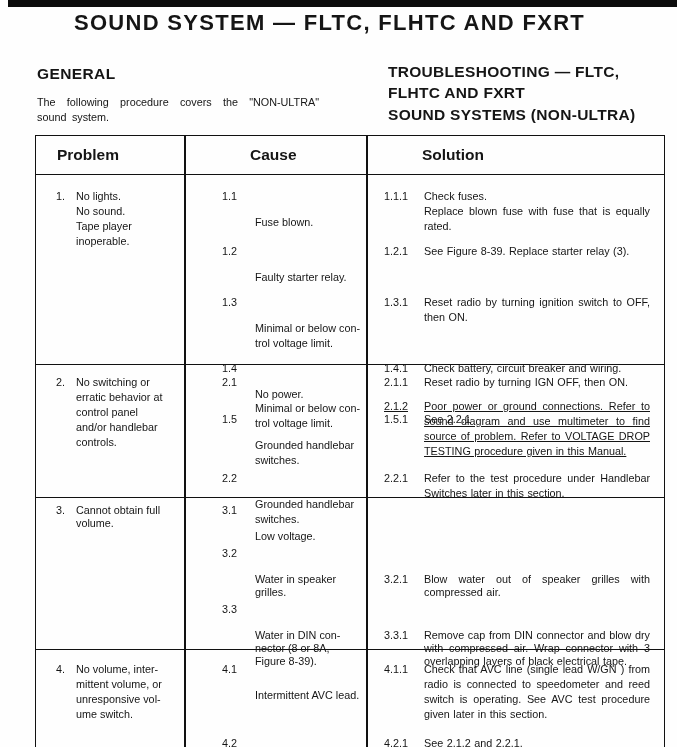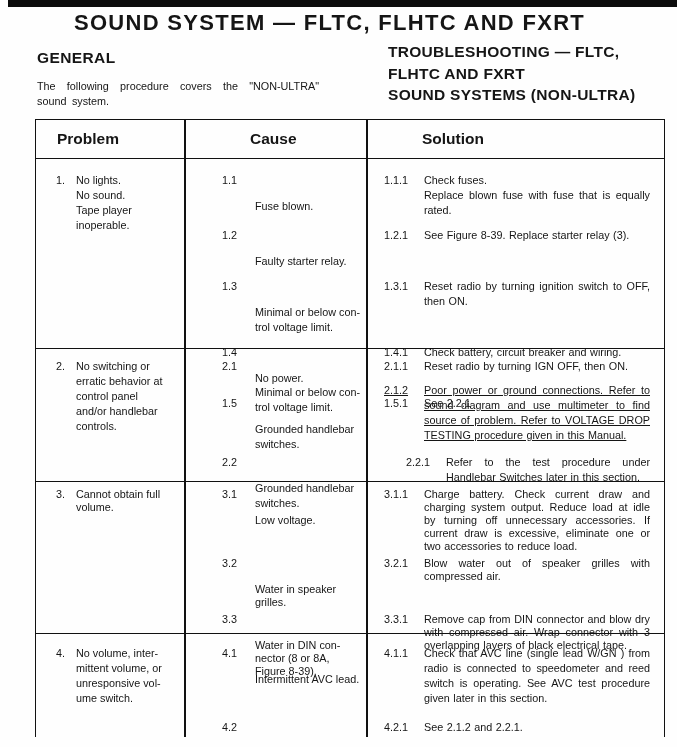--- a/index.html
+++ b/index.html
@@ -16,21 +16,21 @@
     position:absolute; top:0; left:8px; right:0; height:7px;
     background:#0c0c0c;
   }
   .title {
     margin:11px 18px 0 0;
     text-align:center;
     font-size:22px; font-weight:bold;
     letter-spacing:1.3px;
     line-height:24px;
   }
-  .intro { display:flex; margin:6px 9px 0 37px; }
+  .intro { display:flex; margin:22px 9px 0 37px;align-items:flex-end; }
   .intro-left { width:303px; }
   .intro-right { margin-left:48px; flex:1; }
   .general-h { margin:8px 0 0 0; font-size:15.5px; font-weight:bold; letter-spacing:0.4px; }
   .general-p {
     margin:12px 0 0 0; width:282px;
     font-size:10.8px; line-height:15px;
     text-align:justify; word-spacing:2.5px;
     white-space:normal;
   }
   .ts-h {
@@ -72,24 +72,24 @@
   .cause-item .txt { flex:1; white-space:pre-line;margin-top:26px; }
   .sol-item .num   { flex:none; width:40px; }
   .sol-item .txt   { flex:1; text-align:justify; white-space:pre-line; word-spacing:0.5px; }
   .sol-item + .sol-item { margin-top:9px;text-decoration:underline; }
   
   .r1 .prob-cell, .r1 .row-items { padding-top:14px; }
   .r1 { min-height:190px; }
   .r1 .subrow + .subrow { margin-top:10px; }
   .r2 .prob-cell, .r2 .row-items { padding-top:10px; }
   .r2 { min-height:133px; }
-  .r2 .subrow + .subrow { margin-top:12px;gap:22px; }
+  .r2 .subrow + .subrow { margin-top:12px; }
   .r3 .prob-cell, .r3 .row-items { padding-top:6px; }
   .r3 { min-height:152px; }
-  .r3 .subrow + .subrow { margin-top:4px; }
+  .r3 .subrow + .subrow { margin-top:4px;align-items:flex-end; }
   .r3 .item { line-height:13px; }
   .r4 .prob-cell, .r4 .row-items { padding-top:12px; }
   .r4 .subrow + .subrow { margin-top:14px; }
 </style>
 </head>
 <body>
 
 <div class="page">
   <div class="topbar"></div>
 
@@ -262,26 +262,20 @@
         </div>
       </div>
       <div class="row-items">
         <div class="subrow">
           <div class="sub-cause">
               <div class="item cause-item">
             <span class="num">3.1</span>
             <span class="txt">Low voltage.</span>
           </div>
             </div>
-          <div class="sub-sols">
-              <div class="item sol-item">
-            <span class="num">3.1.1</span>
-            <span class="txt">Charge battery. Check current draw and charging system output. Reduce load at idle by turning off unnecessary accessories. If current draw is excessive, eliminate one or two accessories to reduce load.</span>
-          </div>
-            </div>
         </div>
         <div class="subrow">
           <div class="sub-cause">
               <div class="item cause-item">
             <span class="num">3.2</span>
             <span class="txt">Water in speaker
 grilles.</span>
           </div>
             </div>
           <div class="sub-sols">

